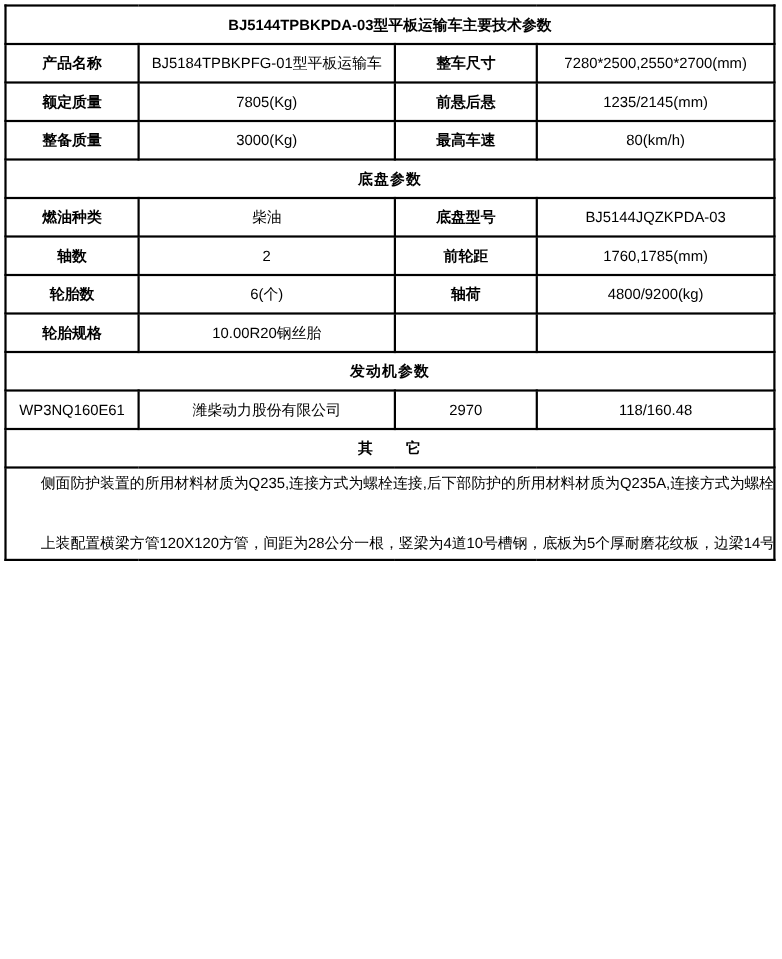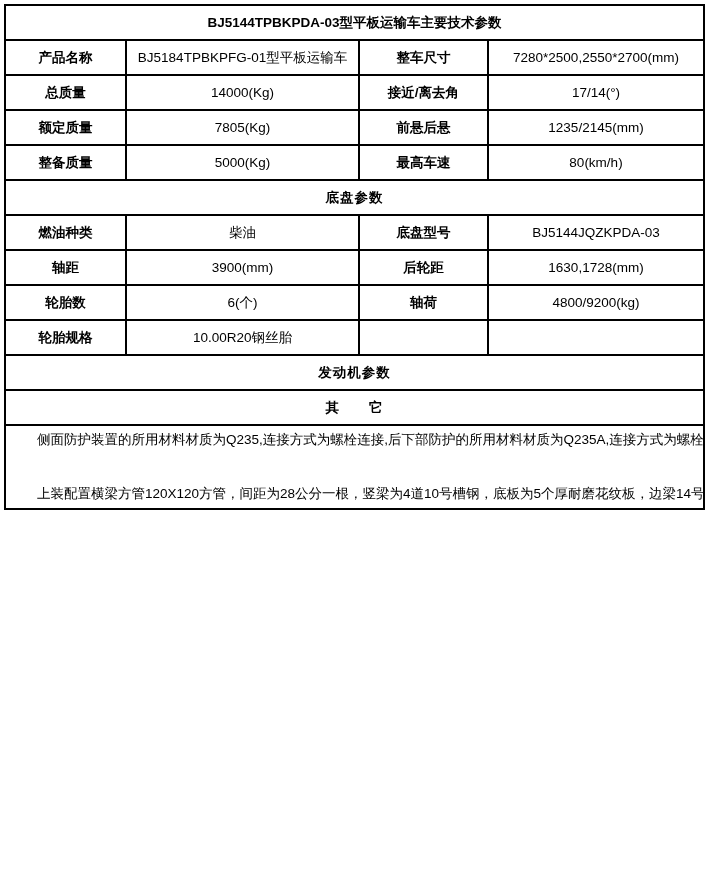--- a/index.html
+++ b/index.html
@@ -75,69 +75,69 @@
       <td class="title-cell" colspan="4">BJ5144TPBKPDA-03型平板运输车主要技术参数</td>
     </tr>
 
     <tr>
       <td class="lbl">产品名称</td>
       <td>BJ5184TPBKPFG-01型平板运输车</td>
       <td class="lbl">整车尺寸</td>
       <td>7280*2500,2550*2700(mm)</td>
     </tr>
     <tr>
-      <td class="lbl">总质量</td>
-      <td>14000(Kg)</td>
-      <td class="lbl">接近/离去角</td>
-      <td>17/14(°)</td>
-    </tr>
-    <tr>
       <td class="lbl">额定质量</td>
       <td>7805(Kg)</td>
       <td class="lbl">前悬后悬</td>
       <td>1235/2145(mm)</td>
     </tr>
     <tr>
       <td class="lbl">整备质量</td>
-      <td>5000(Kg)</td>
+      <td>3000(Kg)</td>
       <td class="lbl">最高车速</td>
       <td>80(km/h)</td>
     </tr>
 
     <tr>
       <td class="sec" colspan="4">底盘参数</td>
     </tr>
     <tr>
       <td class="lbl">燃油种类</td>
       <td>柴油</td>
       <td class="lbl">底盘型号</td>
       <td>BJ5144JQZKPDA-03</td>
     </tr>
     <tr>
-      <td class="lbl">轴距</td>
-      <td>3900(mm)</td>
-      <td class="lbl">后轮距</td>
-      <td>1630,1728(mm)</td>
+      <td class="lbl">轴数</td>
+      <td>2</td>
+      <td class="lbl">前轮距</td>
+      <td>1760,1785(mm)</td>
     </tr>
     <tr>
       <td class="lbl">轮胎数</td>
       <td>6(个)</td>
       <td class="lbl">轴荷</td>
       <td>4800/9200(kg)</td>
     </tr>
     <tr>
       <td class="lbl">轮胎规格</td>
       <td>10.00R20钢丝胎</td>
       <td class="lbl"></td>
       <td></td>
     </tr>
 
     <tr>
       <td class="sec" colspan="4">发动机参数</td>
     </tr>
+    <tr>
+      <td>WP3NQ160E61</td>
+      <td>潍柴动力股份有限公司</td>
+      <td>2970</td>
+      <td>118/160.48</td>
+    </tr>
 
     <tr>
       <td class="sec" colspan="4">其　　它</td>
     </tr>
     <tr>
       <td class="para-cell" colspan="4">
         <p class="p1">侧面防护装置的所用材料材质为Q235,连接方式为螺栓连接,后下部防护的所用材料材质为Q235A,连接方式为螺栓连接后部防护装置的断面尺寸为140×60mm,离地高度为450mm.安装具有卫星定位功能的行驶记录仪.ABS系统控制方式4S/4M,ABS型号为CM4XL-4S/4M,生产厂家为广州瑞立科密汽车电子股份有限公司.发动机WP3NQ160E61对应的油耗值分别为21.0L/100km.选装后部爬梯风格.选装新前格栅及logo.</p>
         <p class="p2">上装配置横梁方管120X120方管，间距为28公分一根，竖梁为4道10号槽钢，底板为5个厚耐磨花纹板，边梁14号加厚槽钢，龙门架14号槽钢，双弹簧爬梯（选装双节液压爬梯），爬梯尾板10个厚钢板，爬梯坐子20个厚钢板，紧绳器4个，2个手动支腿；</p>
       </td>
     </tr>

